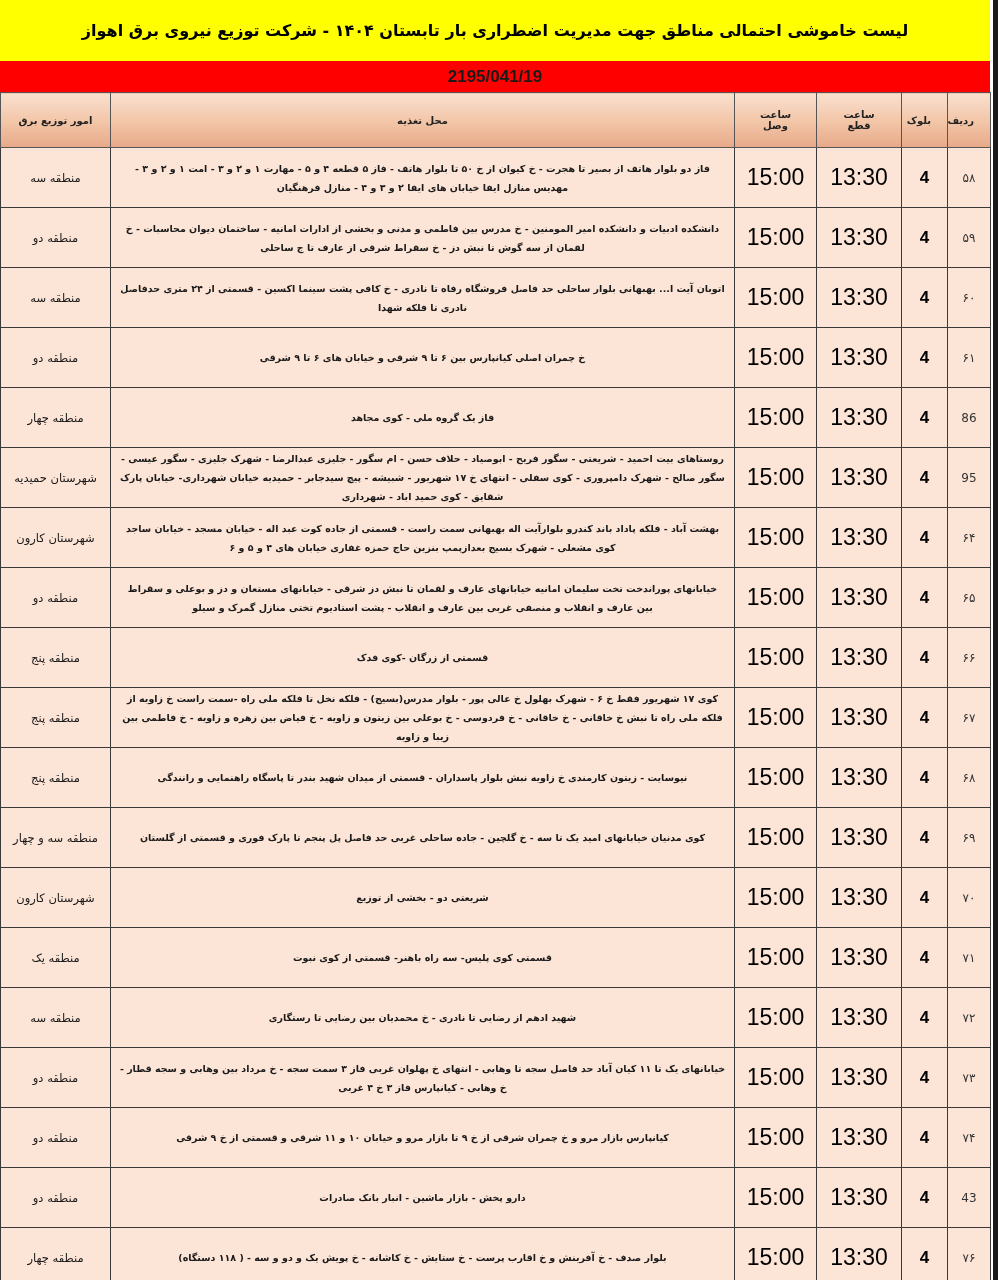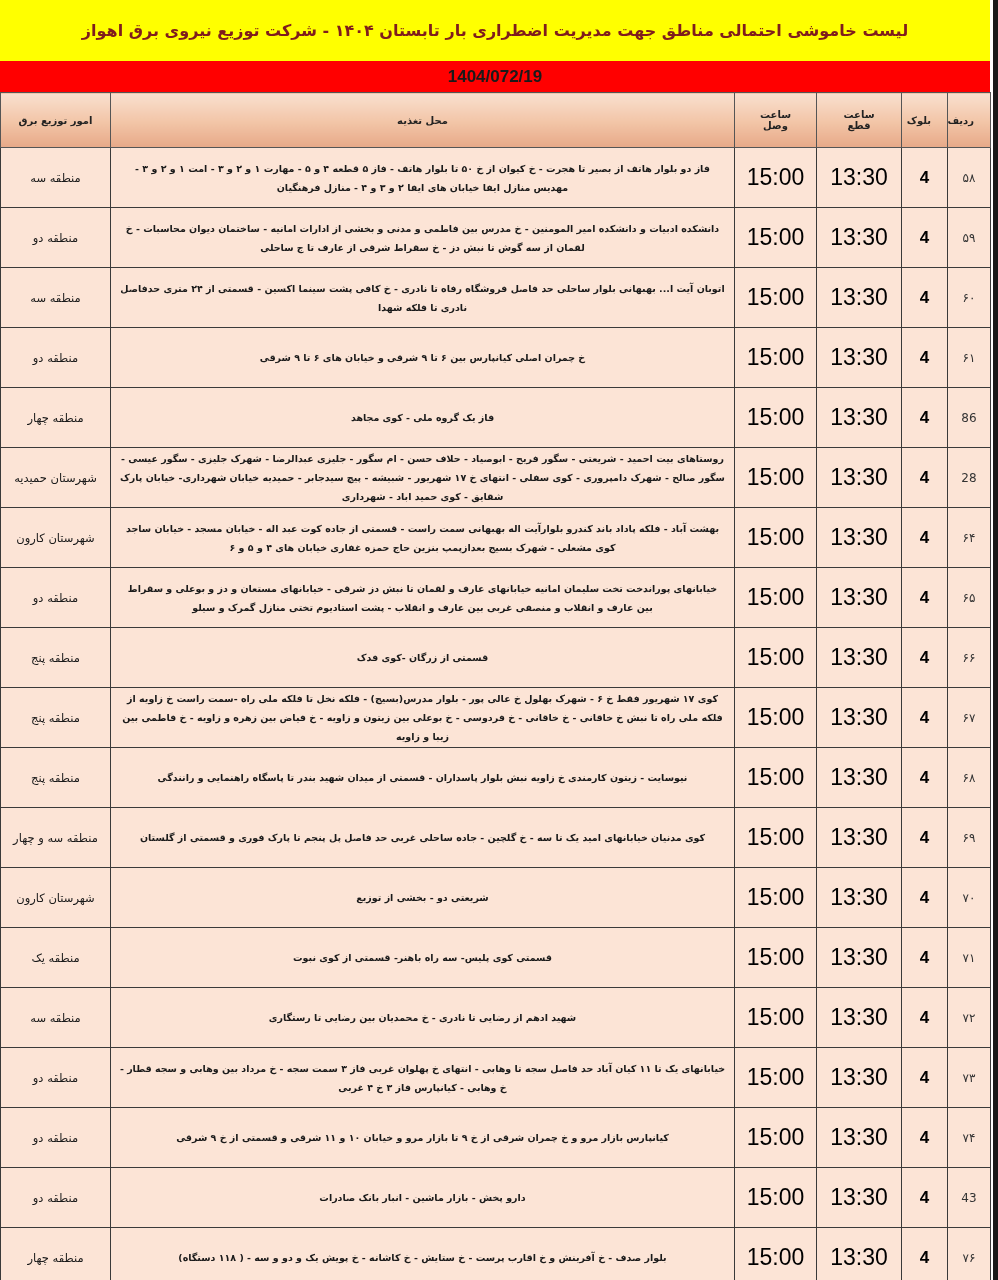--- a/index.html
+++ b/index.html
@@ -4,21 +4,21 @@
   <style>
     html, body { margin: 0; padding: 0; background: #ffffff; }
     body {
       width: 998px; height: 1280px; position: relative; overflow: hidden;
       font-family: "DejaVu Sans", sans-serif;
     }
     .sheet { position: absolute; left: 0; top: 0; width: 990px; }
     .right-edge { position: absolute; left: 993px; top: 0; width: 5px; height: 1280px; background: #1a1a1a; }
     .title-band {
       height: 61px; background: #ffff00; display: flex; align-items: center; justify-content: center;
-      direction: rtl; font-weight: bold; font-size: 16px; color: #7f1d1d;
+      direction: rtl; font-weight: bold; font-size: 16px; color: #000000;
     }
     .date-band {
       height: 31px; background: #ff0000; display: flex; align-items: center; justify-content: center;
       font-weight: bold; font-size: 17px; color: #1a1a1a; font-family: "Liberation Sans", sans-serif;
     }
     table { border-collapse: collapse; width: 990px; table-layout: fixed; direction: rtl; }
     th {
       height: 22px; font-size: 10px; font-weight: bold; color: #222;
       background: linear-gradient(to bottom, #f9e0cf 0%, #f2c4a6 55%, #e7a988 100%);
       border: 1px solid #555; padding: 16px;
@@ -31,21 +31,21 @@
     td.block { font-family: "Liberation Sans", sans-serif; font-weight: bold; font-size: 17px; }
     td.time { font-family: "Liberation Sans", sans-serif; font-weight: normal; font-size: 23px; }
     td.loc { font-size: 9.5px; font-weight: bold; line-height: 19px; padding: 0 8px; color: #1a1a1a; }
     td.region { font-size: 11.5px; font-weight: normal; color: #1a1a1a; }
   </style>
 </head>
 <body>
 
 <div class="sheet">
   <div class="title-band">لیست خاموشی احتمالی مناطق جهت مدیریت اضطراری بار تابستان ۱۴۰۴ - شرکت توزیع نیروی برق اهواز</div>
-  <div class="date-band">1404/072/19</div>
+  <div class="date-band">2195/041/19</div>
   <table>
     <colgroup>
       <col style="width:43px">
         <col style="width:46px">
         <col style="width:85px">
         <col style="width:82px">
         <col style="width:624px">
         <col style="width:110px">
     </colgroup>
     <thead>
@@ -93,21 +93,21 @@
         </tr>
         <tr>
           <td class="num">86</td>
           <td class="block">4</td>
           <td class="time">13:30</td>
           <td class="time">15:00</td>
           <td class="loc">فاز یک گروه ملی - کوی مجاهد</td>
           <td class="region">منطقه چهار</td>
         </tr>
         <tr>
-          <td class="num">28</td>
+          <td class="num">95</td>
           <td class="block">4</td>
           <td class="time">13:30</td>
           <td class="time">15:00</td>
           <td class="loc">روستاهای بیت احمید - شریعتی - سگور فریح - ابوصیاد - حلاف حسن - ام سگور - جلیزی عبدالرضا - شهرک جلیزی - سگور عیسی - سگور صالح - شهرک دامپروری - کوی سفلی - انتهای خ ۱۷ شهریور - شبیشه - پیچ سیدجابر - حمیدیه خیابان شهرداری- خیابان پارک شقایق - کوی حمید اباد - شهرداری</td>
           <td class="region">شهرستان حمیدیه</td>
         </tr>
         <tr>
           <td class="num">۶۴</td>
           <td class="block">4</td>
           <td class="time">13:30</td>

